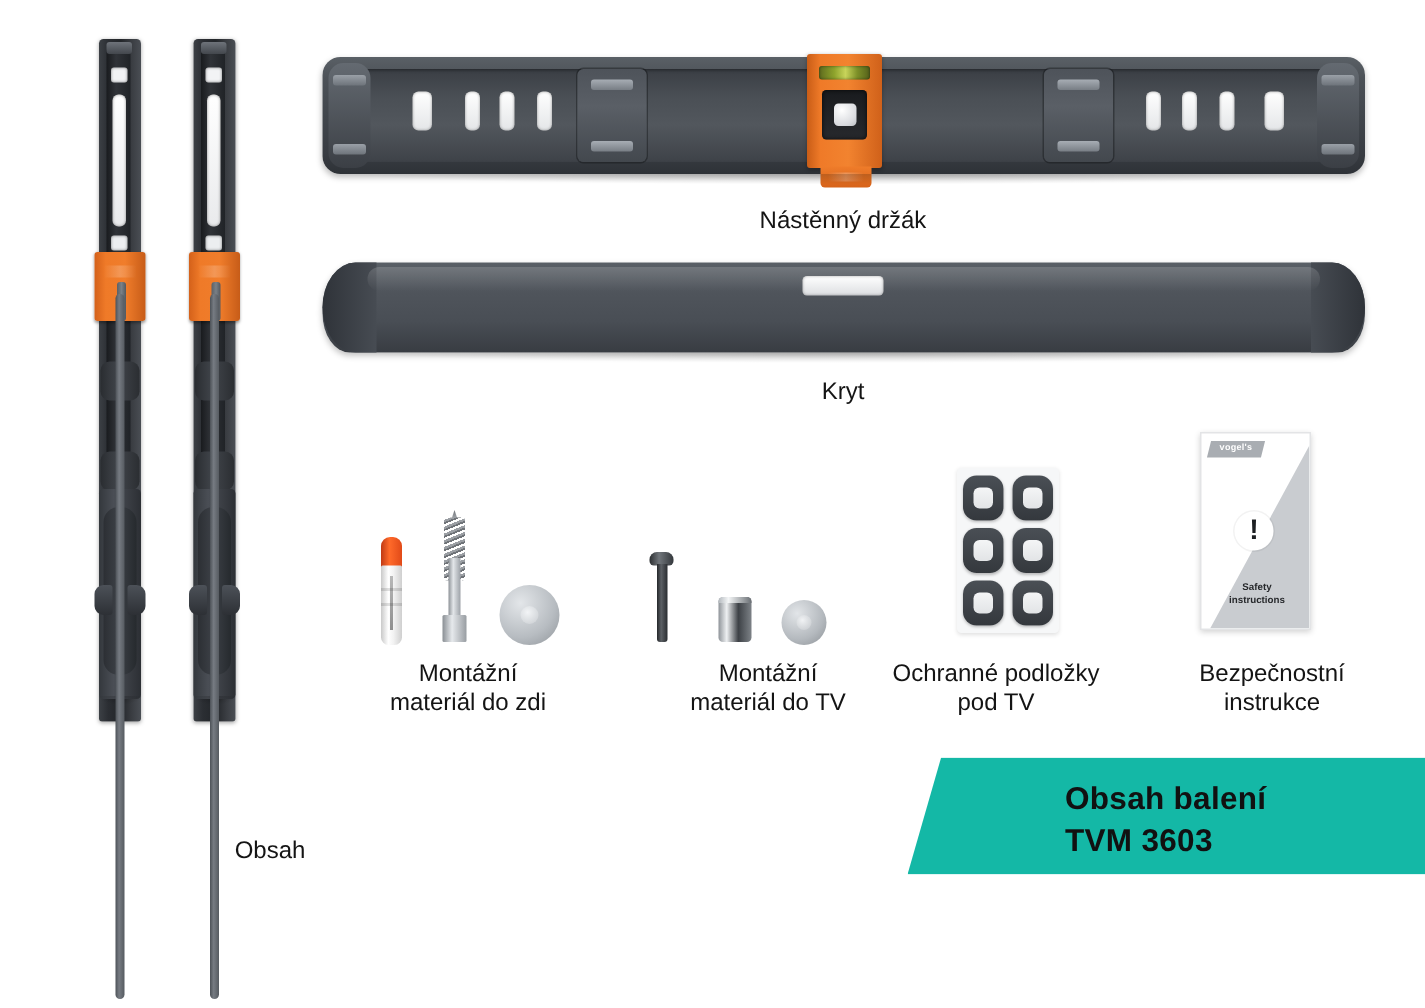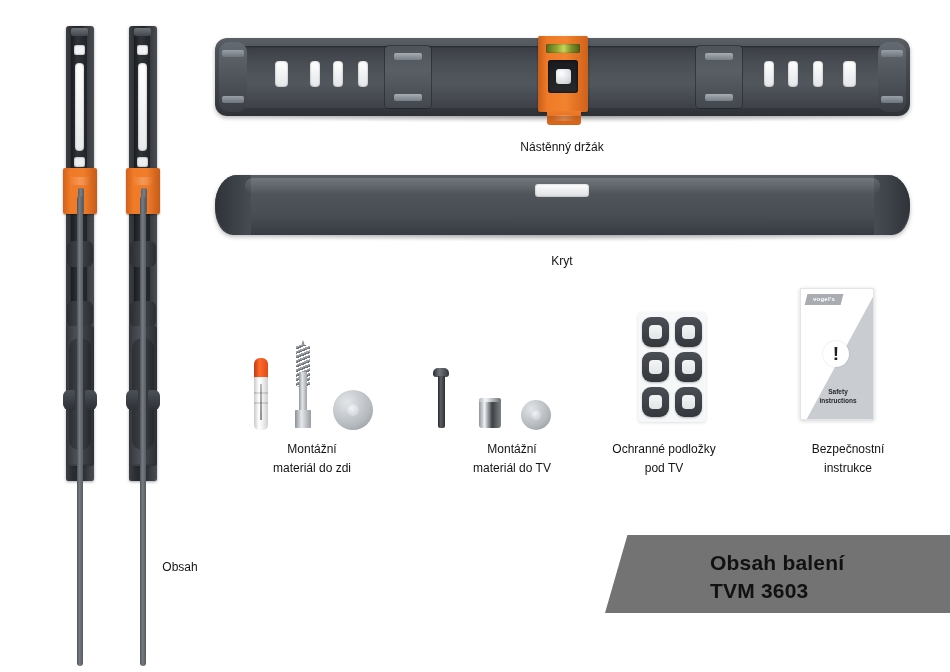--- a/index.html
+++ b/index.html
@@ -17,21 +17,21 @@
   
   .caption{
     position:absolute;
     text-align:center;
     font-size:15.5px;
     line-height:19px;
     color:#141414;
     white-space:pre-line;
     font-weight:400;
   }
-  .caption.big{font-size:12px;}
+  .caption.big{font-size:16px;}
 
   
   .arm{position:absolute;top:26px;width:36px;height:460px;}
   .arm .rail{
     position:absolute;left:4px;top:0;width:28px;height:455px;
     background:linear-gradient(90deg,#3c4045 0%,#2b2e33 22%,#23262a 52%,#3a3d42 78%,#4a4e54 100%);
     border-radius:3px 3px 2px 2px;
     box-shadow:0 1px 3px rgba(0,0,0,.35);
   }
   .arm .rail-inner{
@@ -366,22 +366,22 @@
     font-size:19px;color:#1d1f22;font-weight:700;
   }
   .booklet .stext{
     position:absolute;left:6px;top:98px;width:62px;
     text-align:center;font-size:6.5px;line-height:9px;
     color:#26282b;font-weight:700;white-space:pre-line;
   }
 
   
   .banner{
-    position:absolute;left:605px;top:535px;width:345px;height:78px;
-    background:#737373;
+    position:absolute;left:605px;top:505px;width:345px;height:78px;
+    background:#14b8a6;
     clip-path:polygon(6.5% 0,100% 0,100% 100%,0 100%);
   }
   .banner .txt{
     position:absolute;left:105px;top:14px;
     font-size:21px;line-height:28px;font-weight:700;color:#111111;
     white-space:pre-line;letter-spacing:.2px;
   }
 </style>
 </head>
 <body>

